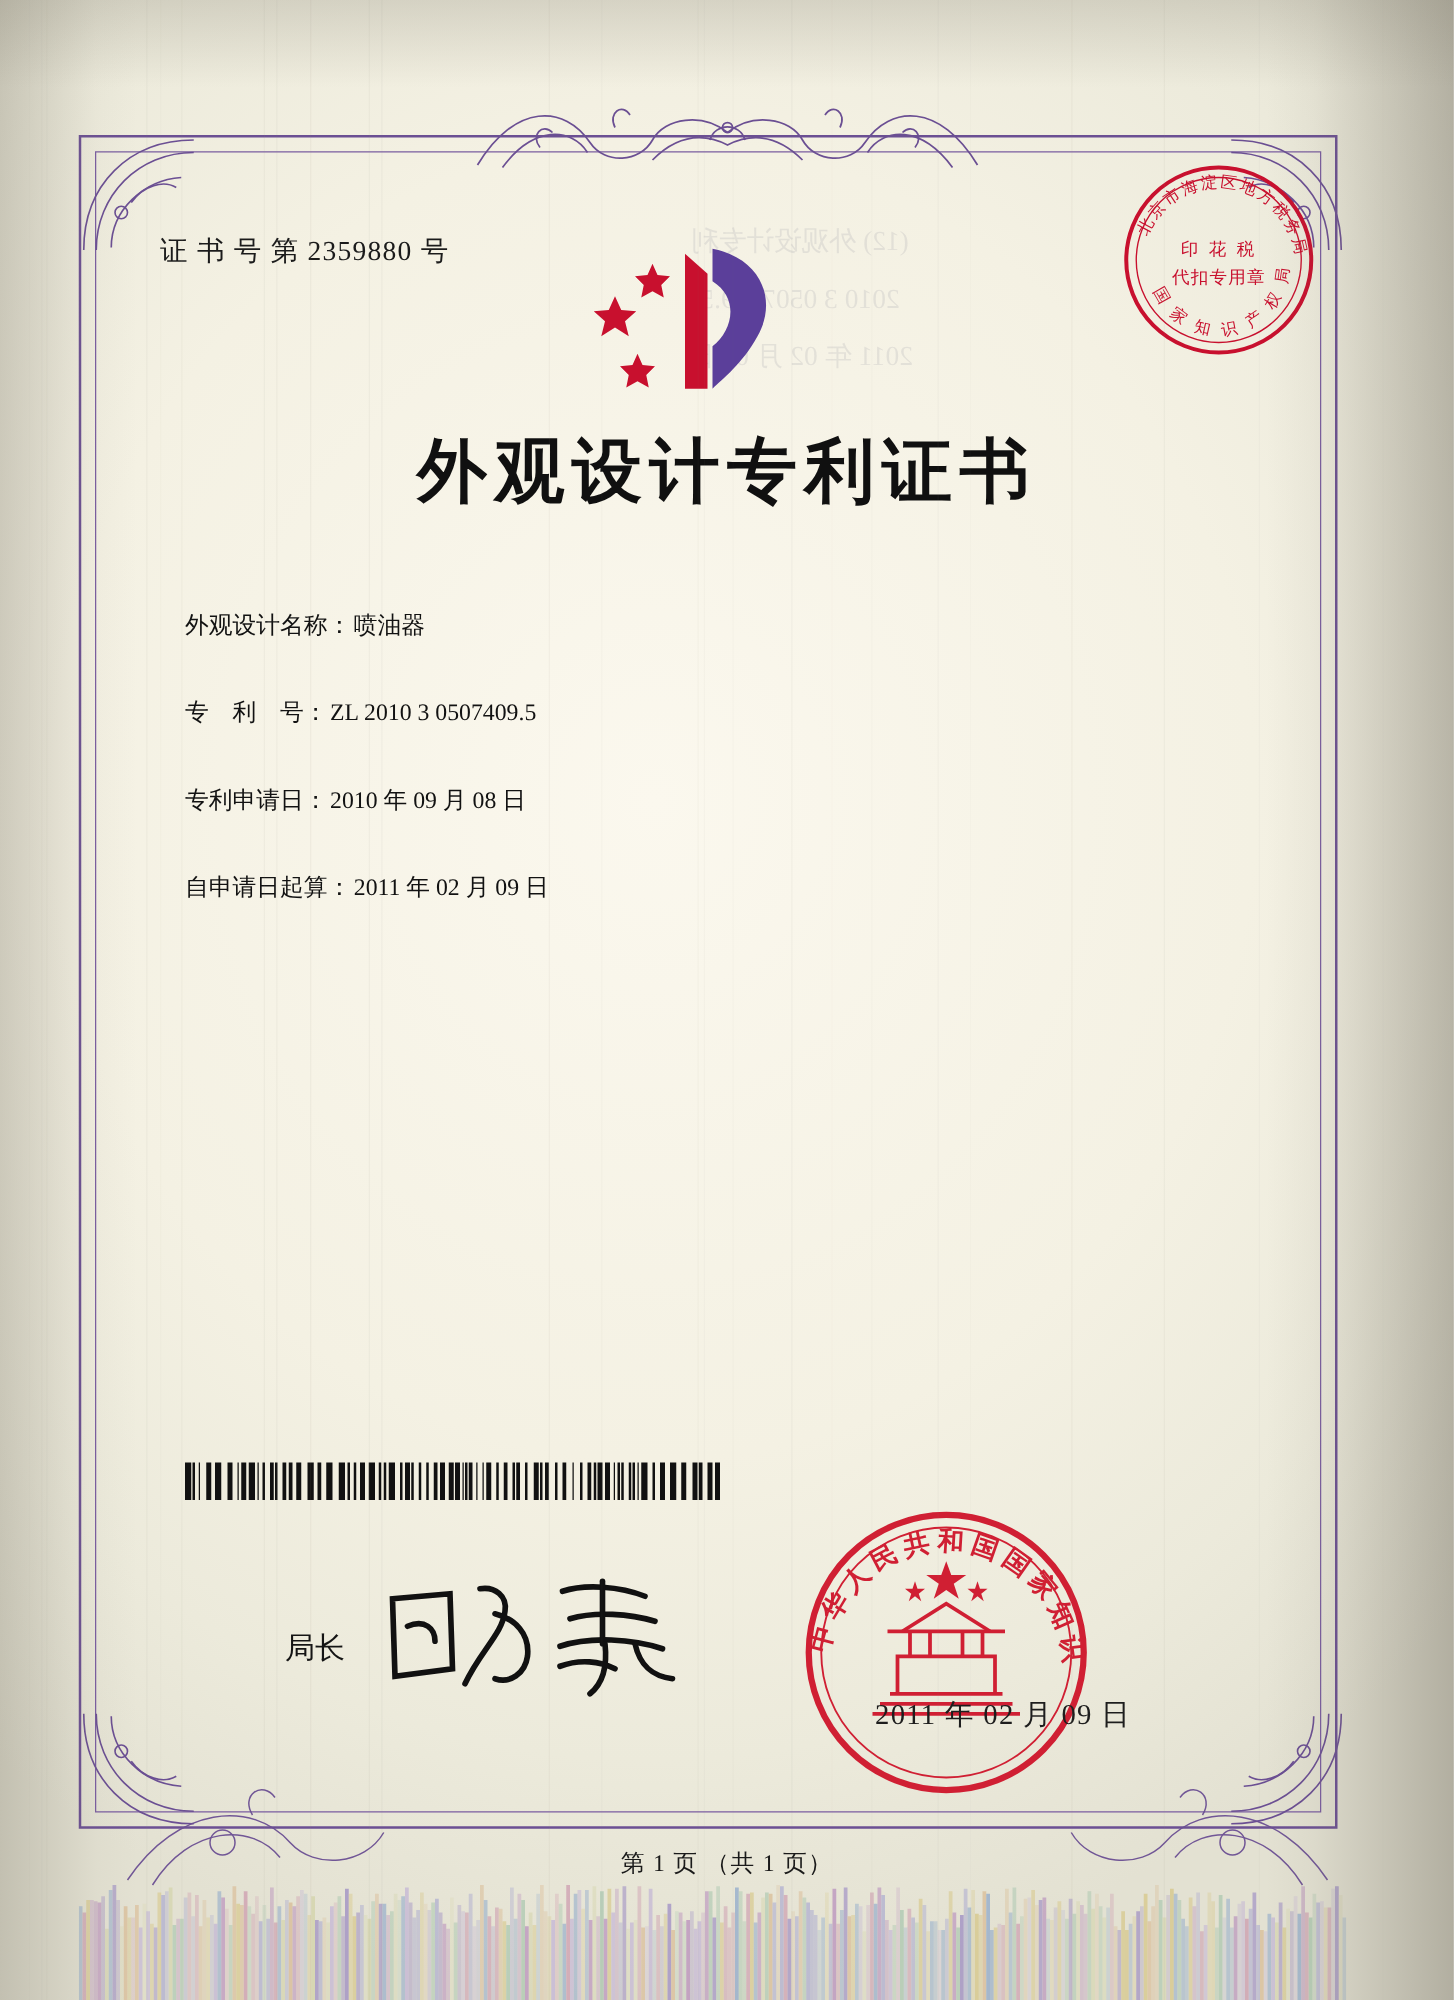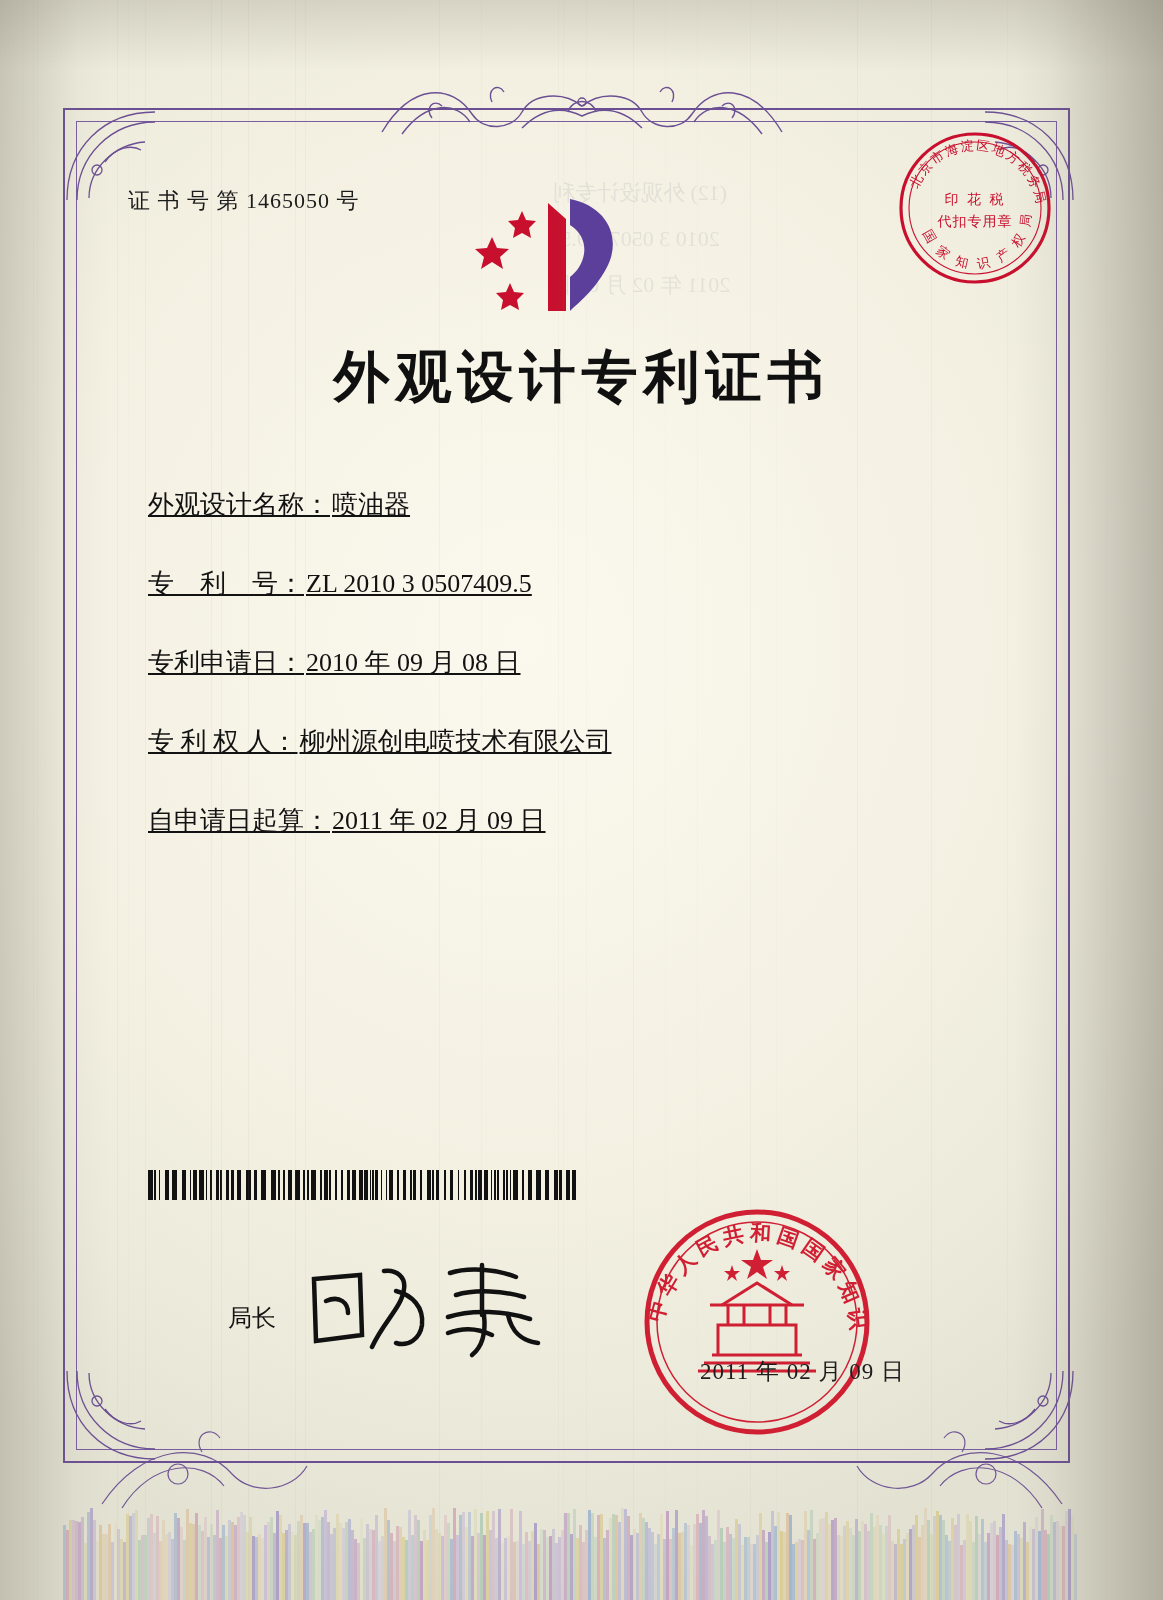--- a/index.html
+++ b/index.html
@@ -122,24 +122,23 @@
   
   .fields {
     position: absolute;
     left: 148px; top: 487px;
     width: 820px;
   }
   .field-row {
     display: flex;
     align-items: baseline;
     margin-bottom: 44px;
-    font-size: 26px;
+    font-size: 19px;
     color: #121212;
     white-space: nowrap;
-    text-decoration: underline;
   }
   .field-label {
     display: inline-block;
   }
   .field-value {
     margin-left: 2px;
   }
 
   
   .body-text {
@@ -292,21 +291,21 @@
   <svg class="corner-orn" style="right:86px; top:1367px; transform:scale(-1,-1);" viewBox="0 0 96 96">
     <g fill="none" stroke="#6b4f93" stroke-width="1.3">
       <path d="M4 92 C 4 40, 40 4, 92 4"></path>
       <path d="M14 92 C 14 48, 48 14, 92 14"></path>
       <path d="M26 90 c 0 -30, 26 -54, 56 -56"></path>
       <circle cx="34" cy="62" r="5"></circle>
       <path d="M42 54 c 10 -14, 26 -18, 36 -12"></path>
     </g>
   </svg>
 
-  <div class="cert-number">证 书 号 第 1465050 号</div>
+  <div class="cert-number">证 书 号 第 2359880 号</div>
 
   <svg class="logo" viewBox="0 0 190 140">
     <g fill="#c8102e">
       <polygon points="22,52 27,63 39,64 30,72 33,84 22,77 11,84 14,72 5,64 17,63"></polygon>
       <polygon points="52,26 56,35 66,36 59,43 61,53 52,48 43,53 45,43 38,36 48,35"></polygon>
       <polygon points="40,98 44,107 54,108 47,115 49,125 40,120 31,125 33,115 26,108 36,107"></polygon>
     </g>
     <polygon fill="#c8102e" points="78,18 96,34 96,126 78,126"></polygon>
     <path fill="#5b3f9a" d="M100 14 C 140 22, 152 56, 136 84 C 124 106, 108 118, 100 126 L 100 92 C 116 80, 122 54, 100 40 Z"></path>
   </svg>
@@ -333,24 +332,20 @@
       <span class="field-label">外观设计名称：</span>
       <span class="field-value">喷油器</span>
     </div>
     <div class="field-row">
       <span class="field-label">专　利　号：</span>
       <span class="field-value">ZL 2010 3 0507409.5</span>
     </div>
     <div class="field-row">
       <span class="field-label">专利申请日：</span>
       <span class="field-value">2010 年 09 月 08 日</span>
-    </div>
-    <div class="field-row">
-      <span class="field-label">专 利 权 人：</span>
-      <span class="field-value">柳州源创电喷技术有限公司</span>
     </div>
     <div class="field-row">
       <span class="field-label">自申请日起算：</span>
       <span class="field-value">2011 年 02 月 09 日</span>
     </div>
   </div>
 
   <div class="body-text">
   </div>
 
@@ -465,20 +460,21 @@
     </g>
     <g fill="#d01f33">
       <polygon points="117,44 121,55 133,55 123,62 127,74 117,67 107,74 111,62 101,55 113,55"></polygon>
       <polygon points="92,60 94,66 100,66 95,70 97,76 92,72 87,76 89,70 84,66 90,66"></polygon>
       <polygon points="142,60 144,66 150,66 145,70 147,76 142,72 137,76 139,70 134,66 140,66"></polygon>
     </g>
   </svg>
 
   <div class="seal-date">2011 年 02 月 09 日</div>
 
+  <div class="page-footer">第 1 页 （共 1 页）</div>
 
   <svg class="bottom-flourish" viewBox="0 0 1000 110">
     <g fill="none" stroke="#6b4f93" stroke-width="1.2">
       <path d="M20 100 C 60 40, 120 36, 150 70 C 170 92, 210 88, 225 62"></path>
       <path d="M980 100 C 940 40, 880 36, 850 70 C 830 92, 790 88, 775 62"></path>
       <path d="M40 104 C 70 56, 120 54, 142 82"></path>
       <path d="M960 104 C 930 56, 880 54, 858 82"></path>
       <circle cx="96" cy="70" r="10"></circle>
       <circle cx="904" cy="70" r="10"></circle>
       <path d="M120 48 c -10 -16, 8 -28, 18 -14"></path>

